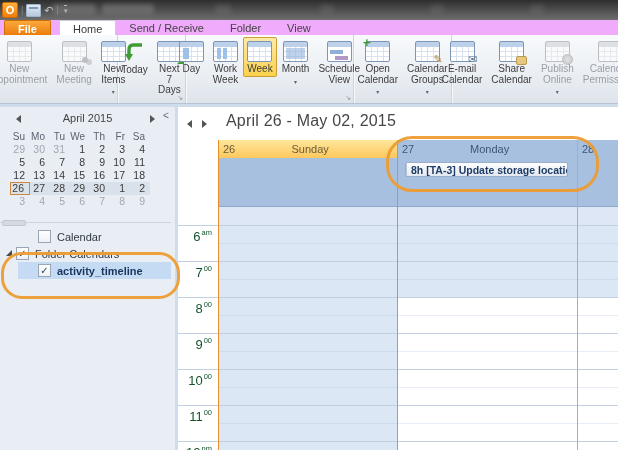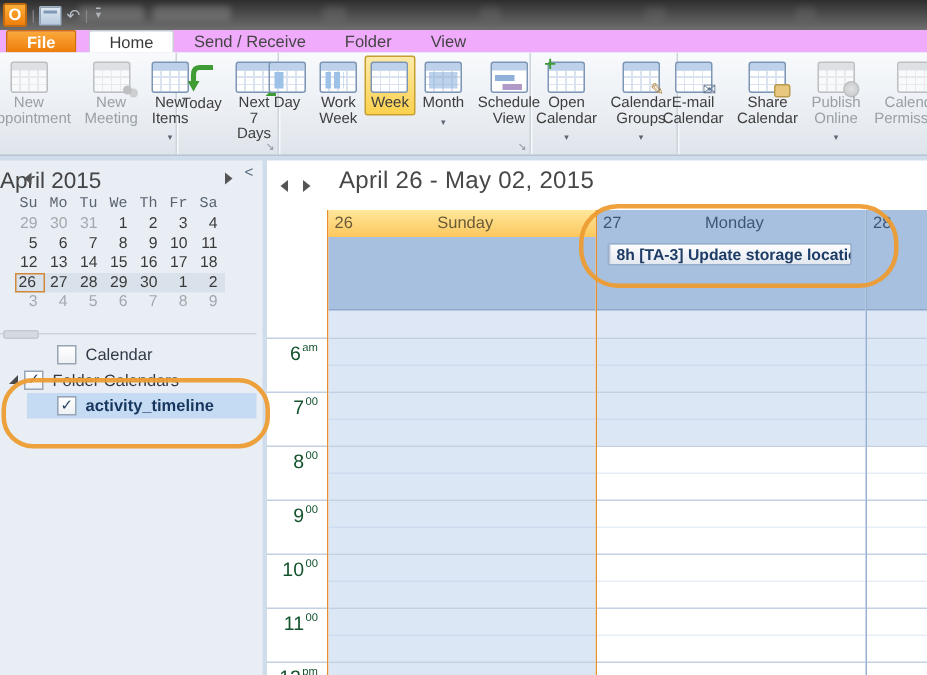--- a/index.html
+++ b/index.html
@@ -56,29 +56,29 @@
   .ovl.pencil{color:#b08948;}
   .ovl.env{color:#66788f;}
   .ovl.hand{width:9px;height:7px;background:#e8c87e;border:1px solid #b99a4e;border-radius:2px;}
   .ovl.globe{width:9px;height:9px;border-radius:50%;background:radial-gradient(#cfd6de,#9aa4af);border:1px solid #8b95a0;}
   .ovl.people{width:6px;height:6px;border-radius:50%;background:#8d99a8;box-shadow:4px 2px 0 #aab4c0;right:-2px;bottom:-2px;}
   .ovl.arrow7{width:0;height:0;border-left:7px solid transparent;border-bottom:7px solid #3f9c35;right:-3px;bottom:-3px;}
   .todaysvg{width:24px;height:22px;}
   
   .sidebar{position:absolute;left:0;top:107px;width:175px;bottom:0;background:#e9eef4;}
   .minical{position:relative;height:110px;}
-  .mc-head{position:relative;height:15px;margin-top:5px;text-align:left;font-size:15px;color:#444;}
+  .mc-head{position:relative;height:15px;margin-top:5px;text-align:center;font-size:11px;color:#444;}
   .mc-arrow{position:absolute;top:3px;width:0;height:0;border-top:4px solid transparent;border-bottom:4px solid transparent;}
   .mc-arrow.left{left:16px;border-right:5px solid #555;}
   .mc-arrow.right{right:20px;border-left:5px solid #555;}
   .mc-grid{margin:3px 0 0 10px;width:140px;}
   .mc-row{display:flex;height:13px;}
   .mc-row.selweek{background:#d9e1ea;}
   .mc-cell{width:20px;text-align:right;padding-right:5px;box-sizing:border-box;font-size:10.5px;line-height:13px;color:#3a3a3a;}
-  .mc-cell.wd{color:#5a6470;font-size:10px;font-family:Liberation Mono, monospace;}
+  .mc-cell.wd{color:#5a6470;font-size:10px;}
   .mc-cell.muted{color:#a3a8ae;}
   .mc-cell.today{border:1px solid #d2883a;line-height:11px;}
   .grip{position:absolute;left:2px;top:113px;width:22px;height:4px;border-radius:2px;background:#d4dae1;border:1px solid #c2c9d1;}
   .sep-line{position:absolute;left:0;right:4px;top:115px;height:1px;background:#cdd4dc;}
   .callist{position:absolute;left:0;right:0;top:121px;}
   .clrow{position:relative;height:17px;display:flex;align-items:center;font-size:11px;color:#303a45;}
   .clrow.selected::before{content:"";position:absolute;left:18px;right:4px;top:0;bottom:0;background:#c5daf3;}
   .clrow.selected .cl-label{font-weight:bold;color:#17365d;}
   .clrow>*{position:relative;}
   .exp{width:0;height:0;border-left:6px solid transparent;border-bottom:6px solid #4a4a4a;margin:0 4px 2px 6px;}

